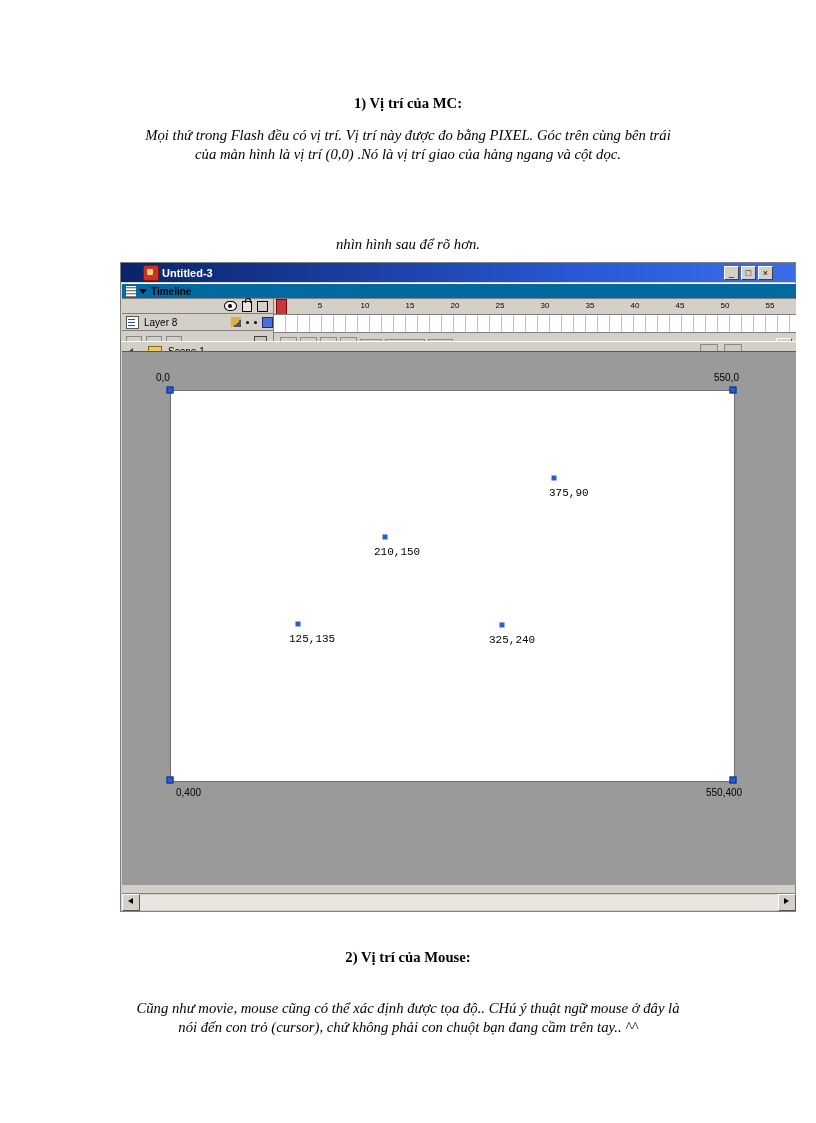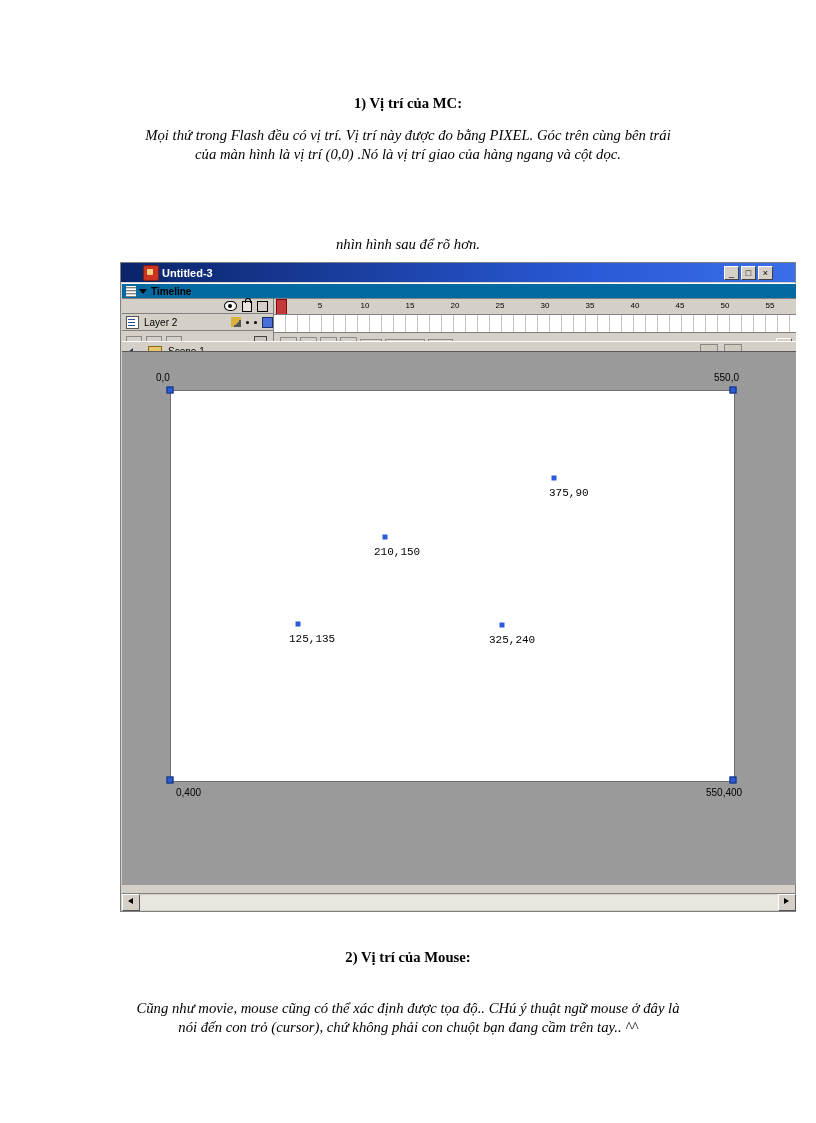--- a/index.html
+++ b/index.html
@@ -542,21 +542,21 @@
     <div class="timeline-body">
 
       <div class="layer-head">
         <div class="layer-head-top">
           <div class="eye-icon"></div>
           <div class="lock-icon"></div>
           <div class="square-icon"></div>
         </div>
         <div class="layer-row">
           <div class="layer-sheet"></div>
-          <div class="layer-name">Layer 2</div>
+          <div class="layer-name">Layer 8</div>
           <div class="pencil"></div>
           <div class="dot"></div>
           <div class="dot"></div>
           <div class="blue-sq"></div>
         </div>
         <div class="layer-tools">
           <div class="mini-btn"></div>
           <div class="mini-btn"></div>
           <div class="mini-btn"></div>
           <div class="trash"></div>

